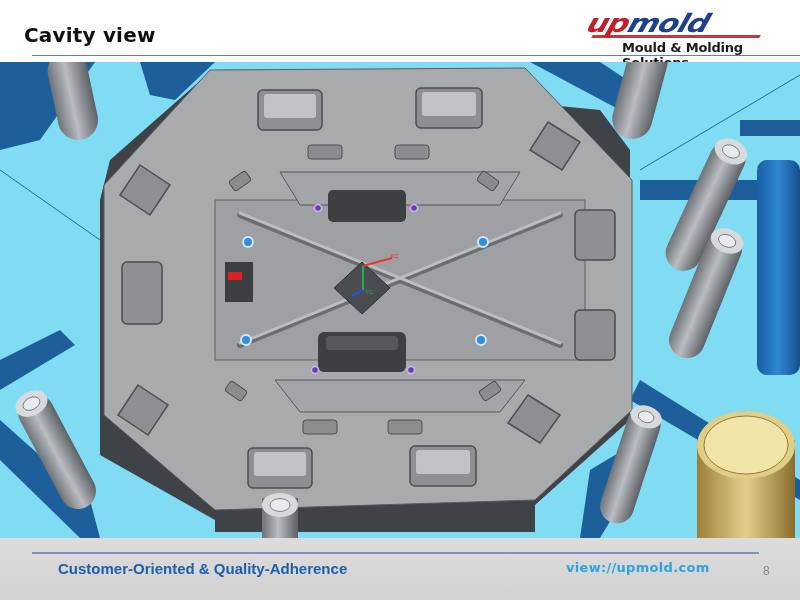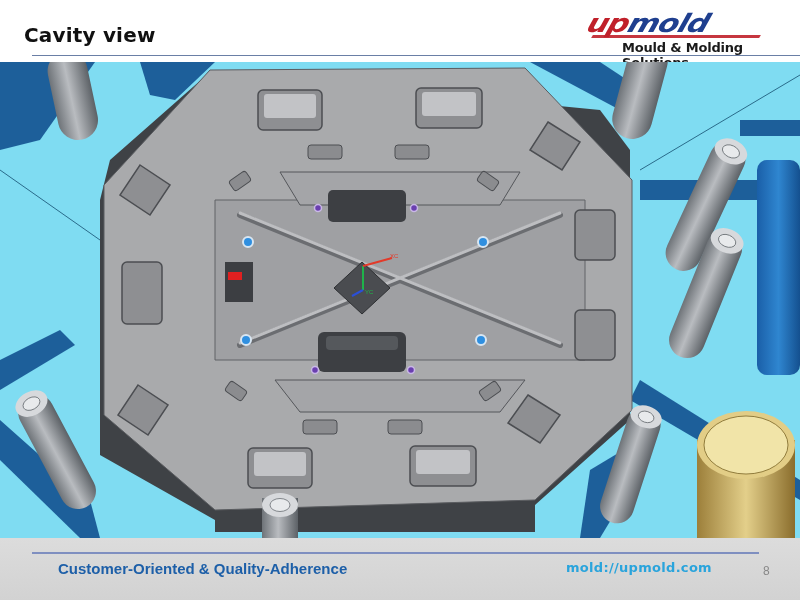--- a/index.html
+++ b/index.html
@@ -190,15 +190,15 @@
       <rect x="697" y="440" width="98" height="110" fill="url(#goldG)"></rect>
       <ellipse cx="746" cy="445" rx="49" ry="34" fill="#e2cd86"></ellipse>
       <ellipse cx="746" cy="445" rx="42" ry="29" fill="#f1e4a8" stroke="#7a6526" stroke-width="0.8"></ellipse>
     </g>
   </svg>
 </div>
 
 <div class="footer">
   <div class="footer-rule"></div>
   <div class="slogan">Customer-Oriented &amp; Quality-Adherence</div>
-  <div class="url">mold://upmold.com</div>
+  <div class="url">view://upmold.com</div>
   <div class="page-num">8</div>
 </div>
 
 </body></html>

